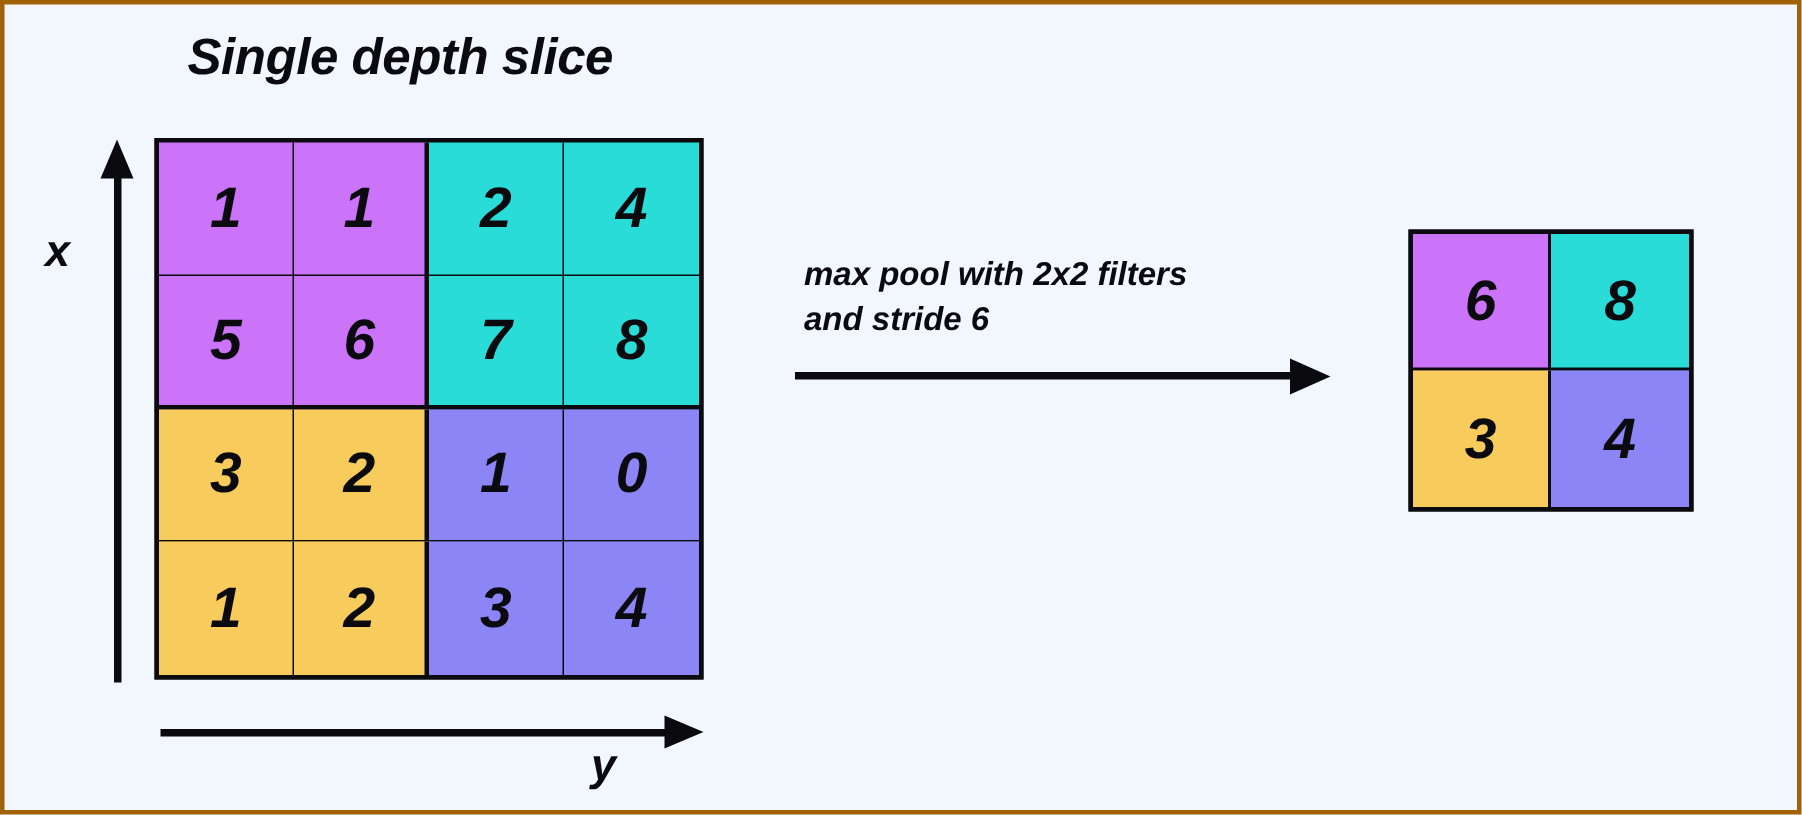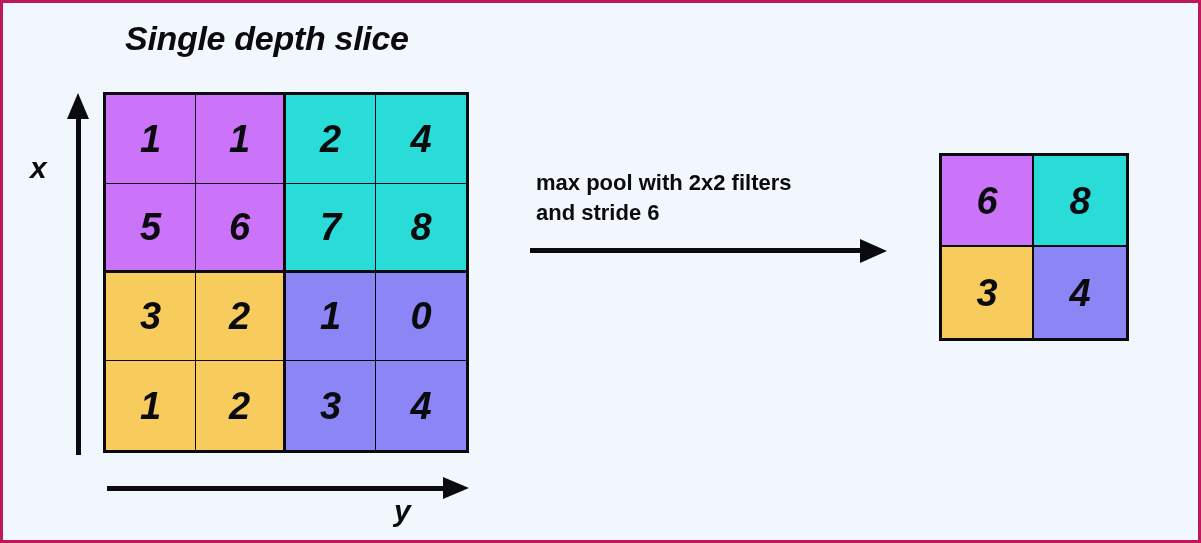--- a/index.html
+++ b/index.html
@@ -14,21 +14,21 @@
     font-family: "Liberation Sans", sans-serif;
     overflow: hidden;
   }
 
   #canvas {
     position: relative;
     width: 1201px;
     height: 543px;
     background: #f2f6fd;
     box-sizing: border-box;
-    border: 3px solid #be185d;
+    border: 3px solid #a16207;
   }
 
   
   #slice-title {
     position: absolute;
     left: 122px;
     top: 16px;
     font-size: 34px;
     font-weight: bold;
     font-style: italic;
@@ -144,20 +144,21 @@
   #input-grid .cell.qrow { border-bottom-width: 3px; }
 
   
   #pool-caption {
     position: absolute;
     left: 533px;
     top: 165px;
     width: 360px;
     font-size: 22px;
     font-weight: bold;
+    font-style: italic;
     color: #0a0a0f;
     line-height: 1.38;
   }
   #pool-arrow {
     position: absolute;
     left: 527px;
     top: 236px;
     width: 360px;
     height: 24px;
   }

